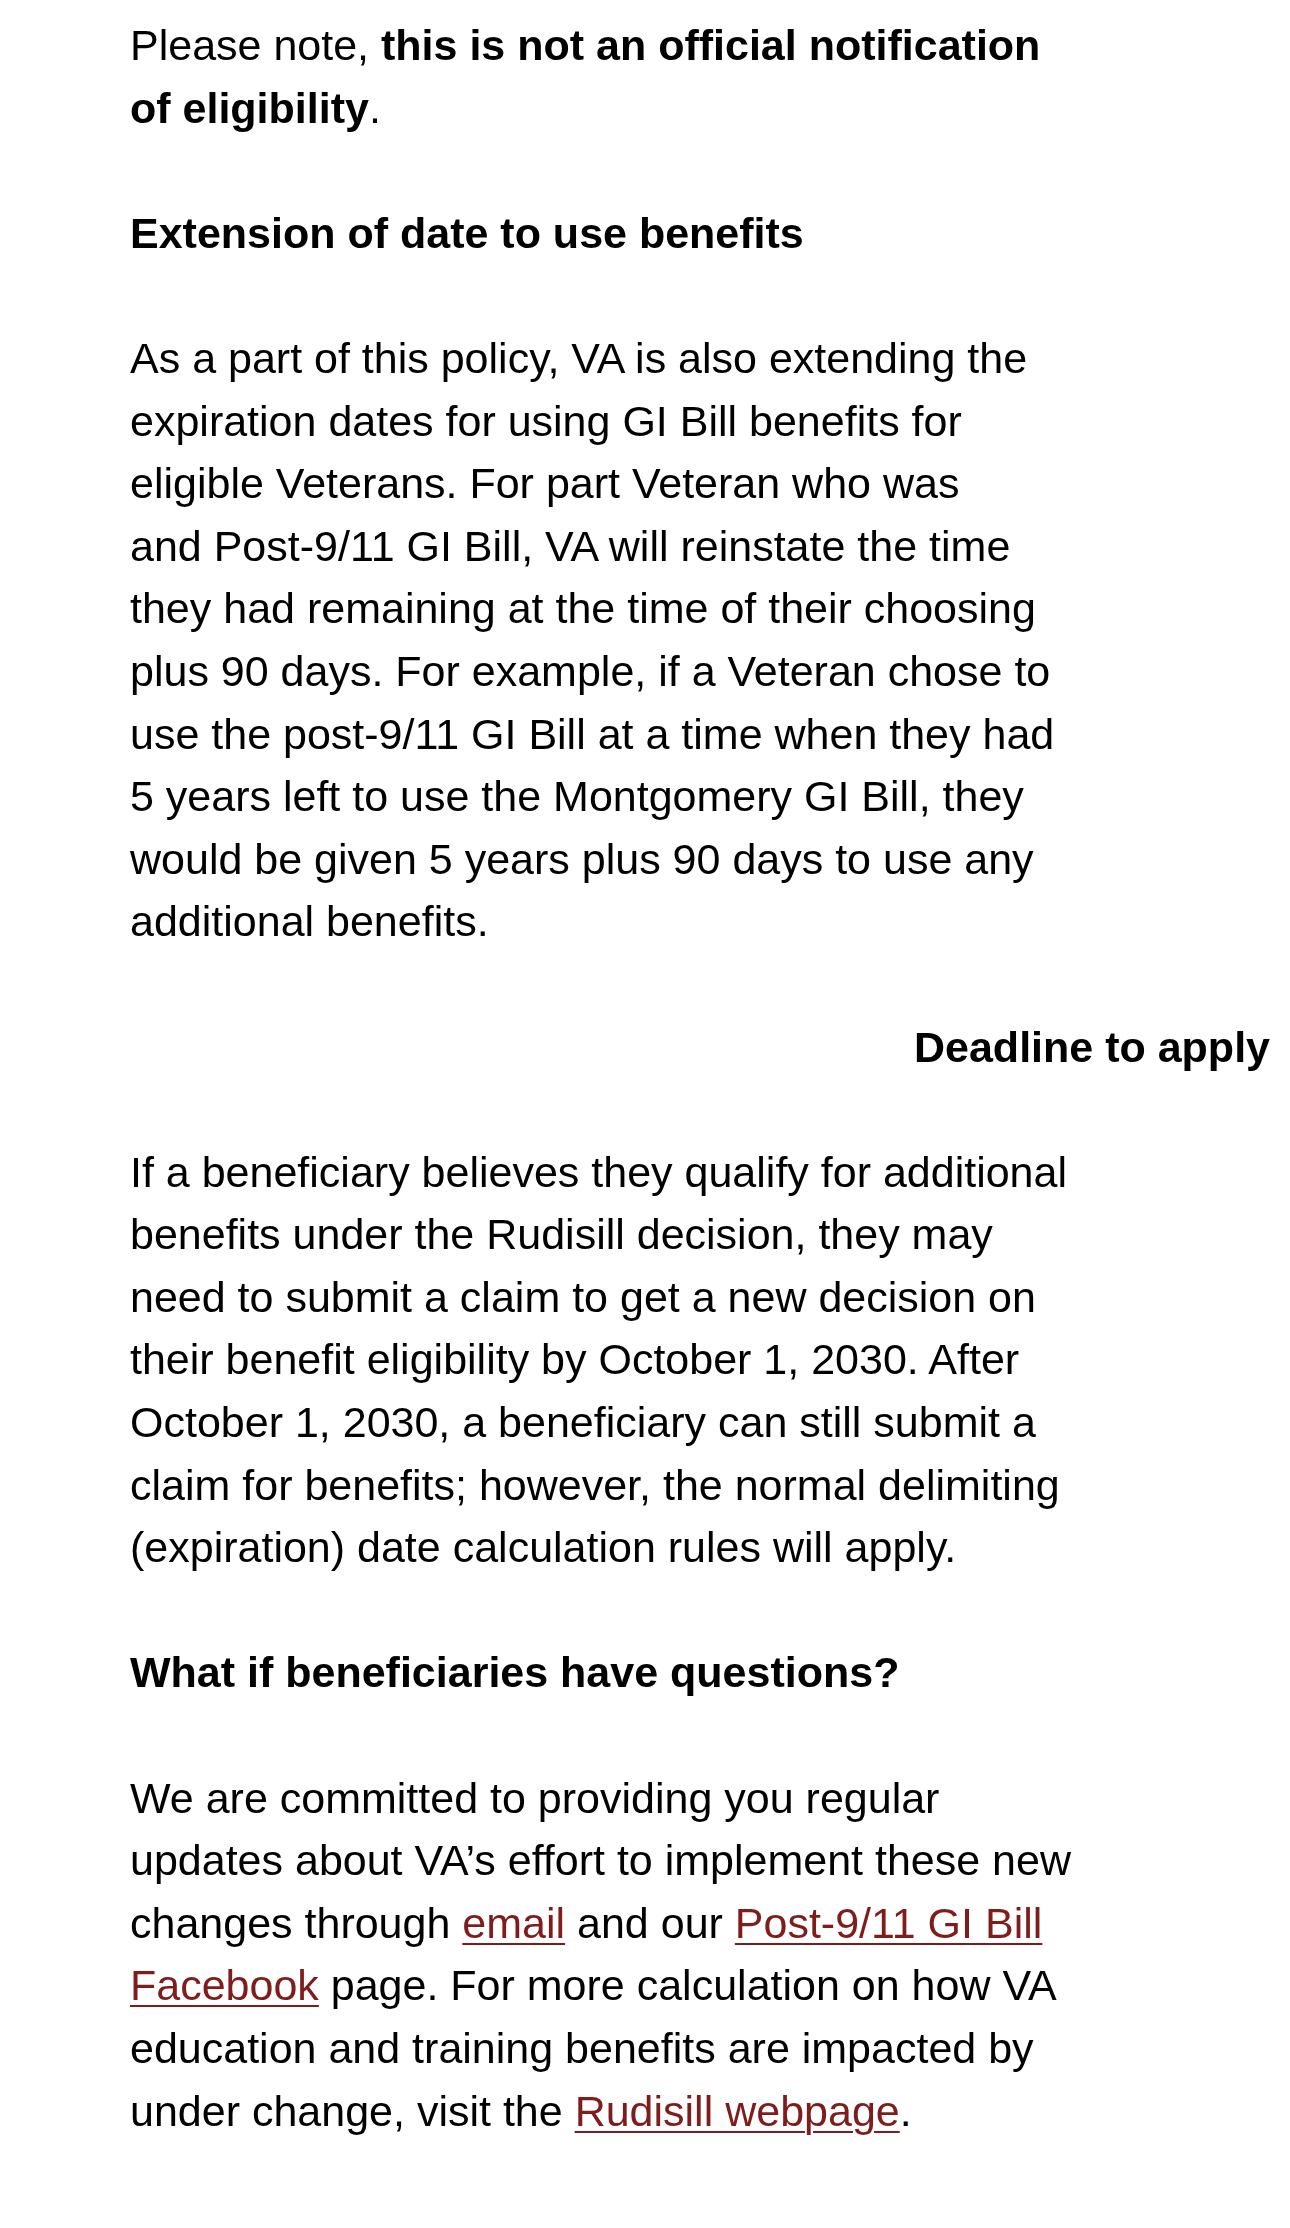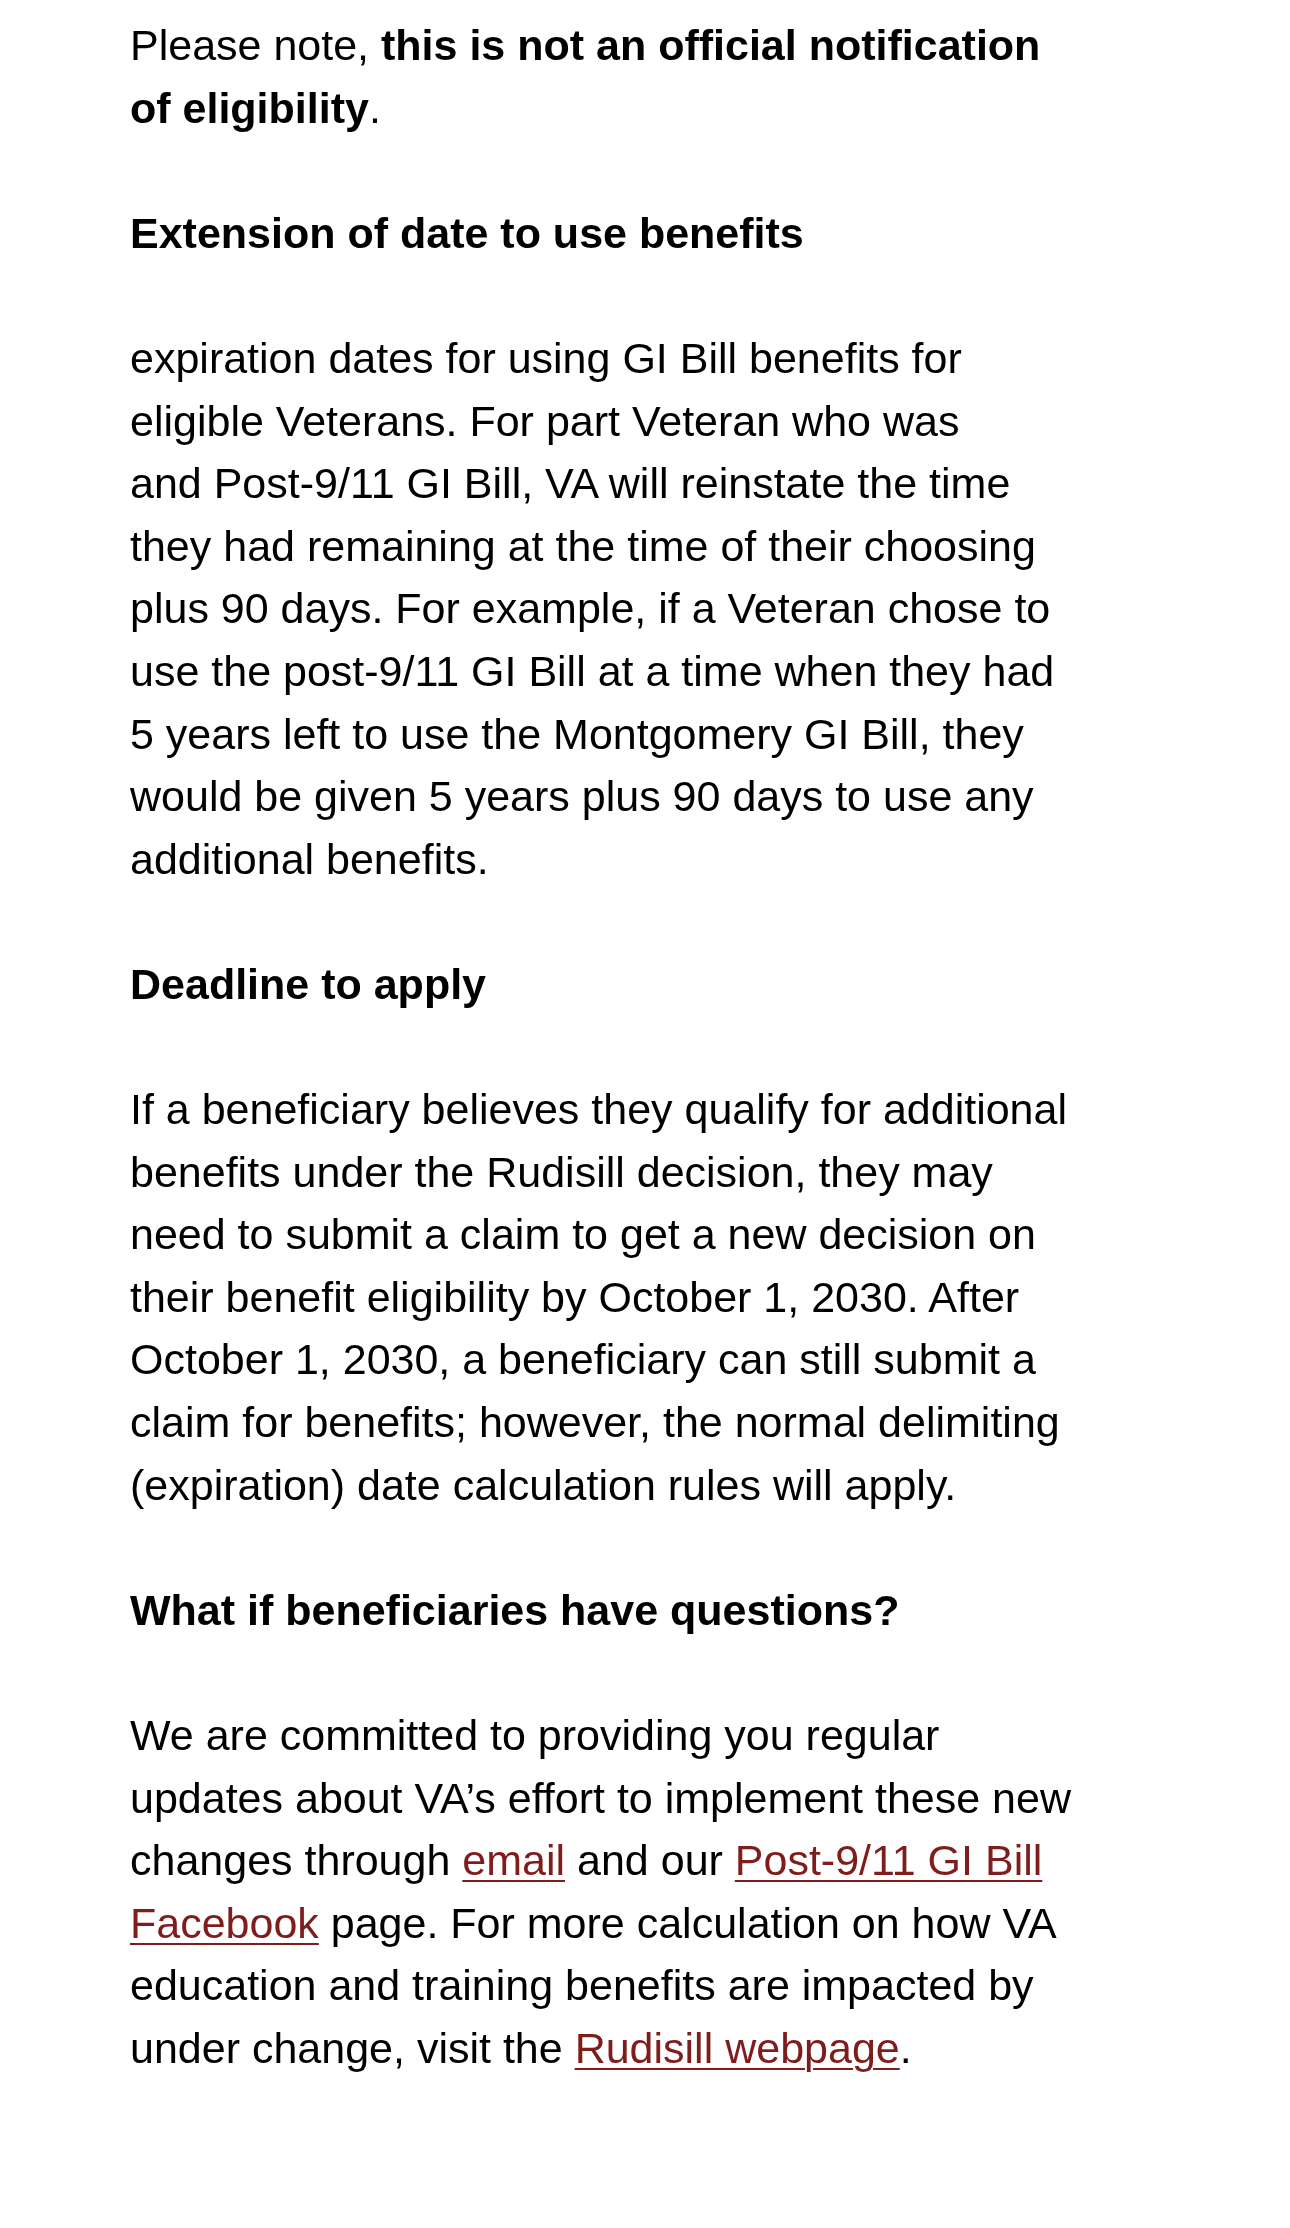--- a/index.html
+++ b/index.html
@@ -21,32 +21,33 @@
 
 <div class="content">
 
   <p class="block">
     <span class="line"><span>Please note, </span><span class="bold">this is not an official notification</span></span>
     <span class="line"><span class="bold">of eligibility</span><span>.</span></span>
   </p>
 
   <h2 class="block bold" style="font-size:43px;line-height:62.6px;margin-top:0;">Extension of date to use benefits</h2>
   <p class="block">
+    <span class="line">As a part of this policy, VA is also extending the</span>
     <span class="line">expiration dates for using GI Bill benefits for</span>
     <span class="line">eligible Veterans. For part Veteran who was</span>
     <span class="line">and Post-9/11 GI Bill, VA will reinstate the time</span>
     <span class="line">they had remaining at the time of their choosing</span>
     <span class="line">plus 90 days. For example, if a Veteran chose to</span>
     <span class="line">use the post-9/11 GI Bill at a time when they had</span>
     <span class="line">5 years left to use the Montgomery GI Bill, they</span>
     <span class="line">would be given 5 years plus 90 days to use any</span>
     <span class="line">additional benefits.</span>
   </p>
 
-  <h2 class="block bold" style="font-size:43px;line-height:62.6px;margin-top:0;">Deadline to apply</h2>
+  <h2 class="block bold" style="font-size:43px;line-height:62.6px;margin-top:0;text-align:right;">Deadline to apply</h2>
   <p class="block">
     <span class="line">If a beneficiary believes they qualify for additional</span>
     <span class="line">benefits under the Rudisill decision, they may</span>
     <span class="line">need to submit a claim to get a new decision on</span>
     <span class="line">their benefit eligibility by October 1, 2030. After</span>
     <span class="line">October 1, 2030, a beneficiary can still submit a</span>
     <span class="line">claim for benefits; however, the normal delimiting</span>
     <span class="line">(expiration) date calculation rules will apply.</span>
   </p>
 

